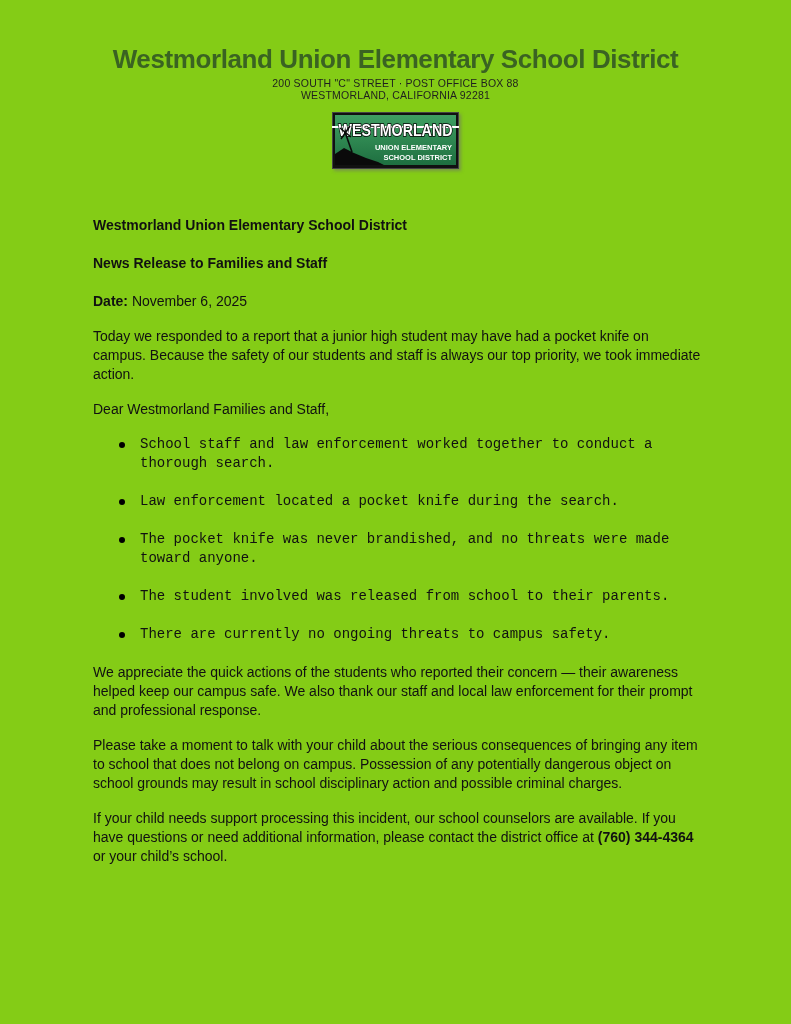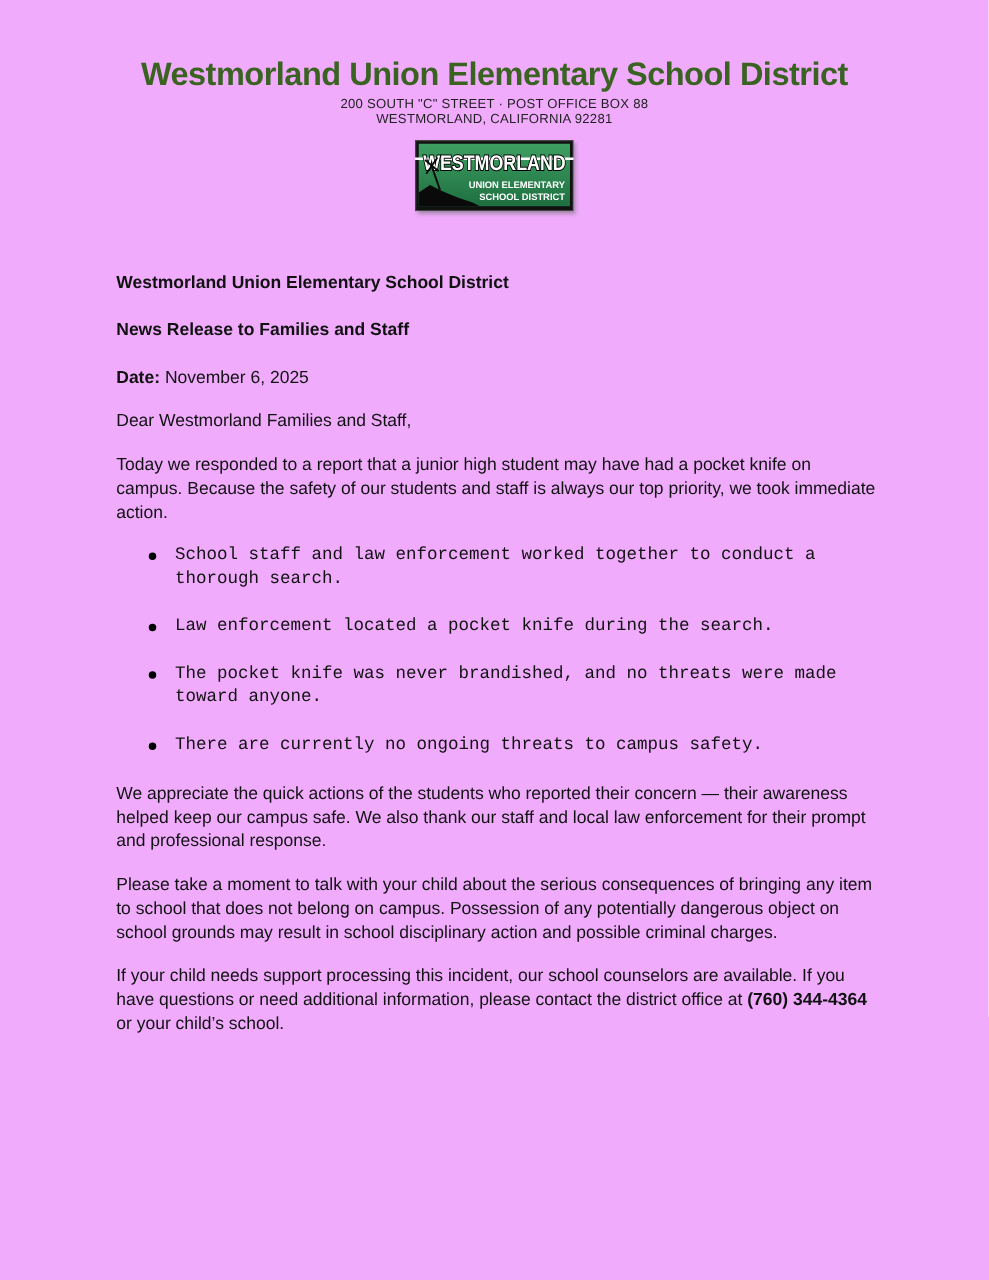--- a/index.html
+++ b/index.html
@@ -1,20 +1,20 @@
 <!DOCTYPE html>
 <html><head>
 <meta charset="utf-8">
 <style>
   html, body { margin: 0; padding: 0; background: #ffffff; }
   .page {
     position: relative;
     width: 791px;
     height: 1024px;
-    background: #f0abfc;
+    background: #84cc16;
     font-family: "Liberation Sans", sans-serif;
     color: #1a1a1a;
     overflow: hidden;
   }
   
   .letterhead { text-align: center; padding-top: 44px; }
   .district-title {
     margin: 0;
     font-size: 26px;
     font-weight: 700;
@@ -105,28 +105,29 @@
   </div>
 
   <div class="letter">
 
     <p class="bold-head">Westmorland Union Elementary School District</p>
 
     <p class="bold-head">News Release to Families and Staff</p>
 
     <p><span class="b">Date:</span><span> November 6, 2025</span></p>
 
+    <p>Today we responded to a report that a junior high student may have had a pocket knife on campus. Because the safety of our students and staff is always our top priority, we took immediate action.</p>
+
     <p>Dear Westmorland Families and Staff,</p>
-
-    <p>Today we responded to a report that a junior high student may have had a pocket knife on campus. Because the safety of our students and staff is always our top priority, we took immediate action.</p>
 
     <ul class="bullet-list">
       <li><span class="dot"></span><span>School staff and law enforcement worked together to conduct a thorough search.</span></li>
       <li><span class="dot"></span><span>Law enforcement located a pocket knife during the search.</span></li>
       <li><span class="dot"></span><span>The pocket knife was never brandished, and no threats were made toward anyone.</span></li>
+      <li><span class="dot"></span><span>The student involved was released from school to their parents.</span></li>
       <li><span class="dot"></span><span>There are currently no ongoing threats to campus safety.</span></li>
     </ul>
 
 
     <p>We appreciate the quick actions of the students who reported their concern — their awareness helped keep our campus safe. We also thank our staff and local law enforcement for their prompt and professional response.</p>
 
     <p>Please take a moment to talk with your child about the serious consequences of bringing any item to school that does not belong on campus. Possession of any potentially dangerous object on school grounds may result in school disciplinary action and possible criminal charges.</p>
 
     <p><span>If your child needs support processing this incident, our school counselors are available. If you have questions or need additional information, please contact the district office at </span><span class="b">(760) 344-4364</span><span> or your child’s school.</span></p>
 

